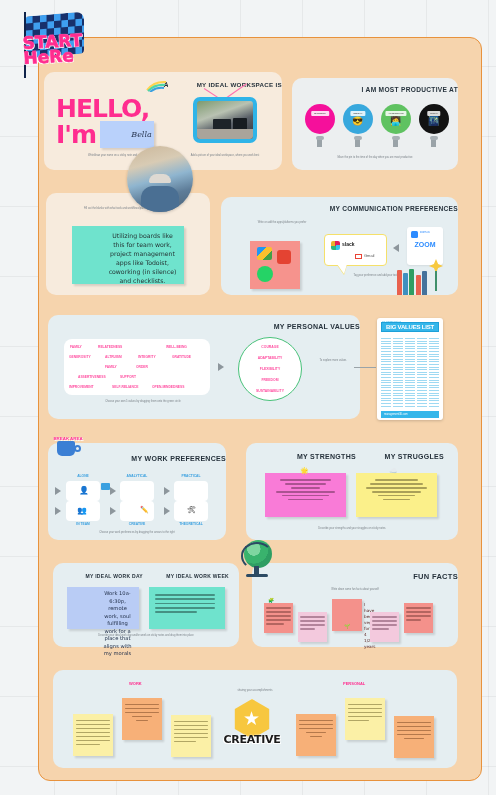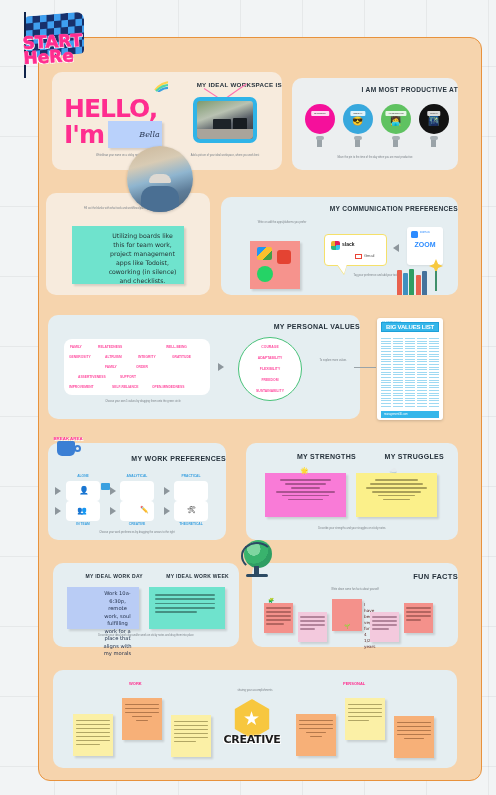--- a/index.html
+++ b/index.html
@@ -166,21 +166,21 @@
 
 <div class="start">
   <div class="flagpole"></div>
   <div class="flag"></div>
   <div class="starttext">
     <span>START</span>
     <span>HeRe</span>
   </div>
 </div>
 
-<div class="card cream" style="left:52px;top:72px;width:164px;height:98px;">
+<div class="card cream" style="left:44px;top:72px;width:164px;height:98px;">
   <div class="sec-title" style="font-size:7px;margin-top:9px;">ABOUT YOU</div>
   <div style="position:absolute;left:12px;top:22px;font-size:25px;font-weight:bold;color:#ff2d8f;font-family:'DejaVu Sans',sans-serif;letter-spacing:-1px;">HELLO,</div>
   <div style="position:absolute;left:12px;top:48px;font-size:25px;font-weight:bold;color:#ff2d8f;font-family:'DejaVu Sans',sans-serif;letter-spacing:-1px;">I'm</div>
   <div class="sticky" style="left:56px;top:49px;width:54px;height:27px;background:#b9d1fb;">
     <div style="text-align:center;line-height:27px;font-size:8px;font-family:'DejaVu Serif',serif;font-style:italic;color:#2c3a55;">Bella</div>
   </div>
   <div class="tiny blur" style="position:absolute;left:10px;right:10px;top:82px;">Write/draw your name on a sticky note and add a photo of yourself</div>
 
   <svg style="position:absolute;left:102px;top:8px;" width="22" height="12" viewBox="0 0 22 12">
     <path d="M1 10 Q8 1 20 2" stroke="#ffd34d" stroke-width="2" fill="none"></path>

